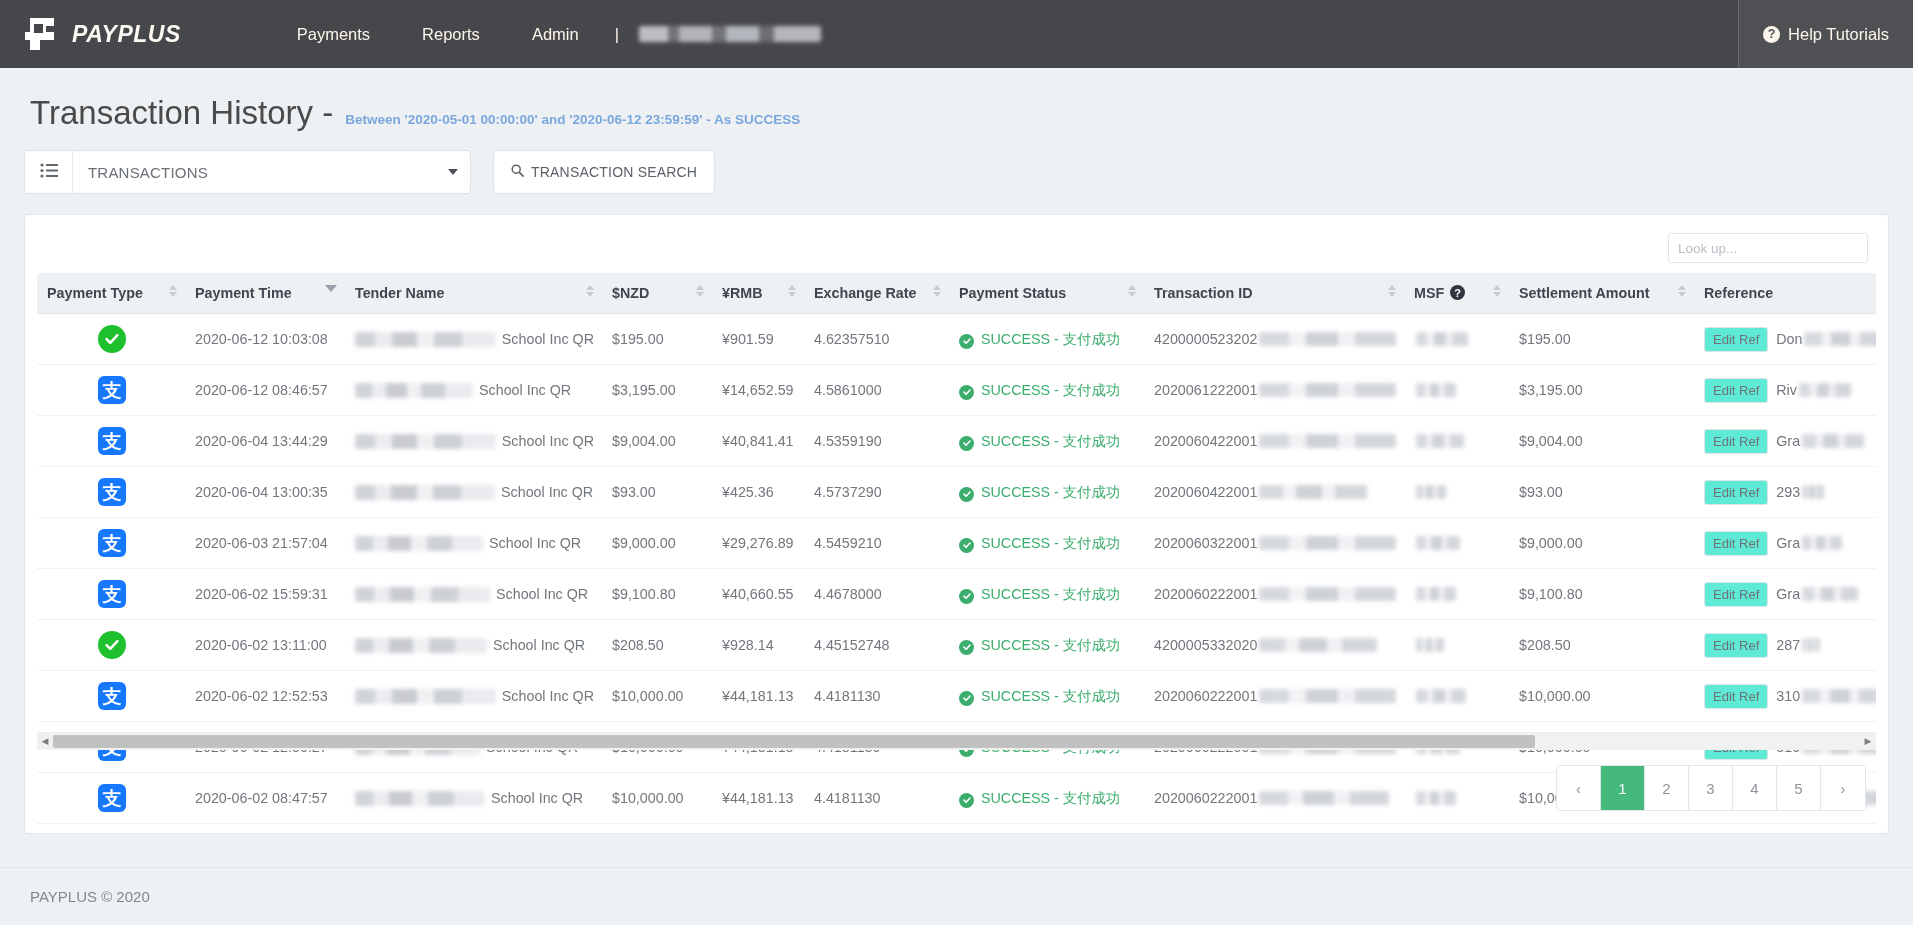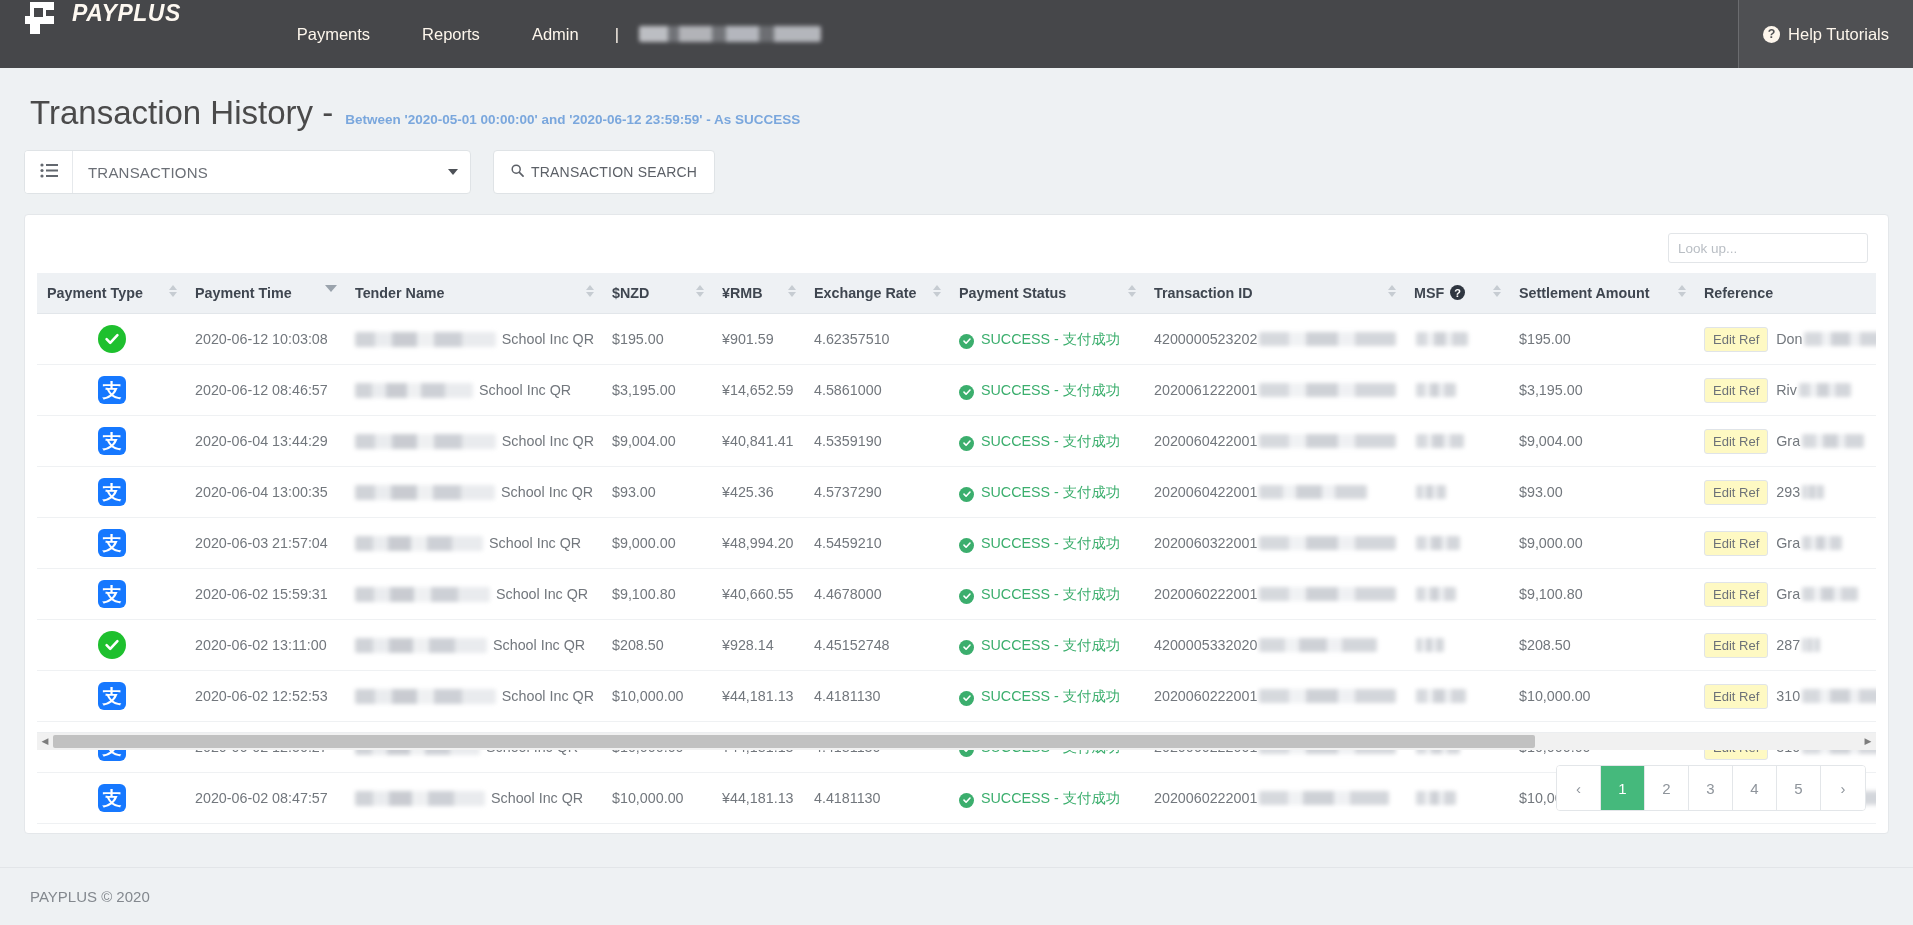--- a/index.html
+++ b/index.html
@@ -15,21 +15,21 @@
   
   .navbar {
     height: 68px;
     background: #46474a;
     display: flex;
     align-items: stretch;
     color: #fdf6ec;
     position: relative;
   }
   .nav-brand {
-    display: flex; align-items: flex-start;
+    display: flex; align-items: center;
     padding: 0 0 0 24px;
     gap: 14px;
   }
   .logo-mark { width: 34px; height: 36px; position: relative; display:block; }
   .brand-text {
     font-size: 23px;
     font-style: italic;
     font-weight: bold;
     letter-spacing: .5px;
     color: #fdf8f1;
@@ -306,21 +306,21 @@
     background: #3bae6d;
     display: inline-flex; align-items: center; justify-content: center;
     flex: 0 0 auto;
   }
   .status-dot svg { display: block; }
   .txid-cell { display: flex; align-items: center; }
   .msf-cell { display: flex; align-items: center; }
   .ref-cell { display: flex; align-items: center; gap: 0; }
   .edit-ref-btn {
     border: 1px solid #e0e4e8;
-    background: #fef9c3;
+    background: #5eead4;
     color: #6d7278;
     font-size: 13px;
     border-radius: 3px;
     padding: 4px 8px;
     margin-right: 8px;
     cursor: pointer;
     font-family: "Liberation Sans", sans-serif;
     white-space: nowrap;
   }
 
@@ -748,21 +748,21 @@
           <tr>
             <td class="pt-cell"><span class="icon-alipay">支</span></td>
             <td>2020-06-03 21:57:04</td>
             <td>
               <span class="tender-cell">
                 <span class="redact" style="width:128px"></span>
                 <span>School Inc QR</span>
               </span>
             </td>
             <td>$9,000.00</td>
-            <td>¥48,994.20</td>
+            <td>¥29,276.89</td>
             <td>4.5459210</td>
             <td>
               <span class="status-cell">
                 <span class="status-dot">
                   <svg width="10" height="10" viewBox="0 0 12 12">
                     <path d="M2.4 6.2 L4.9 8.7 L9.6 3.6" fill="none" stroke="#ffffff" stroke-width="1.9" stroke-linecap="round" stroke-linejoin="round"></path>
                   </svg>
                 </span>
                 <span>SUCCESS - 支付成功</span>
               </span>

